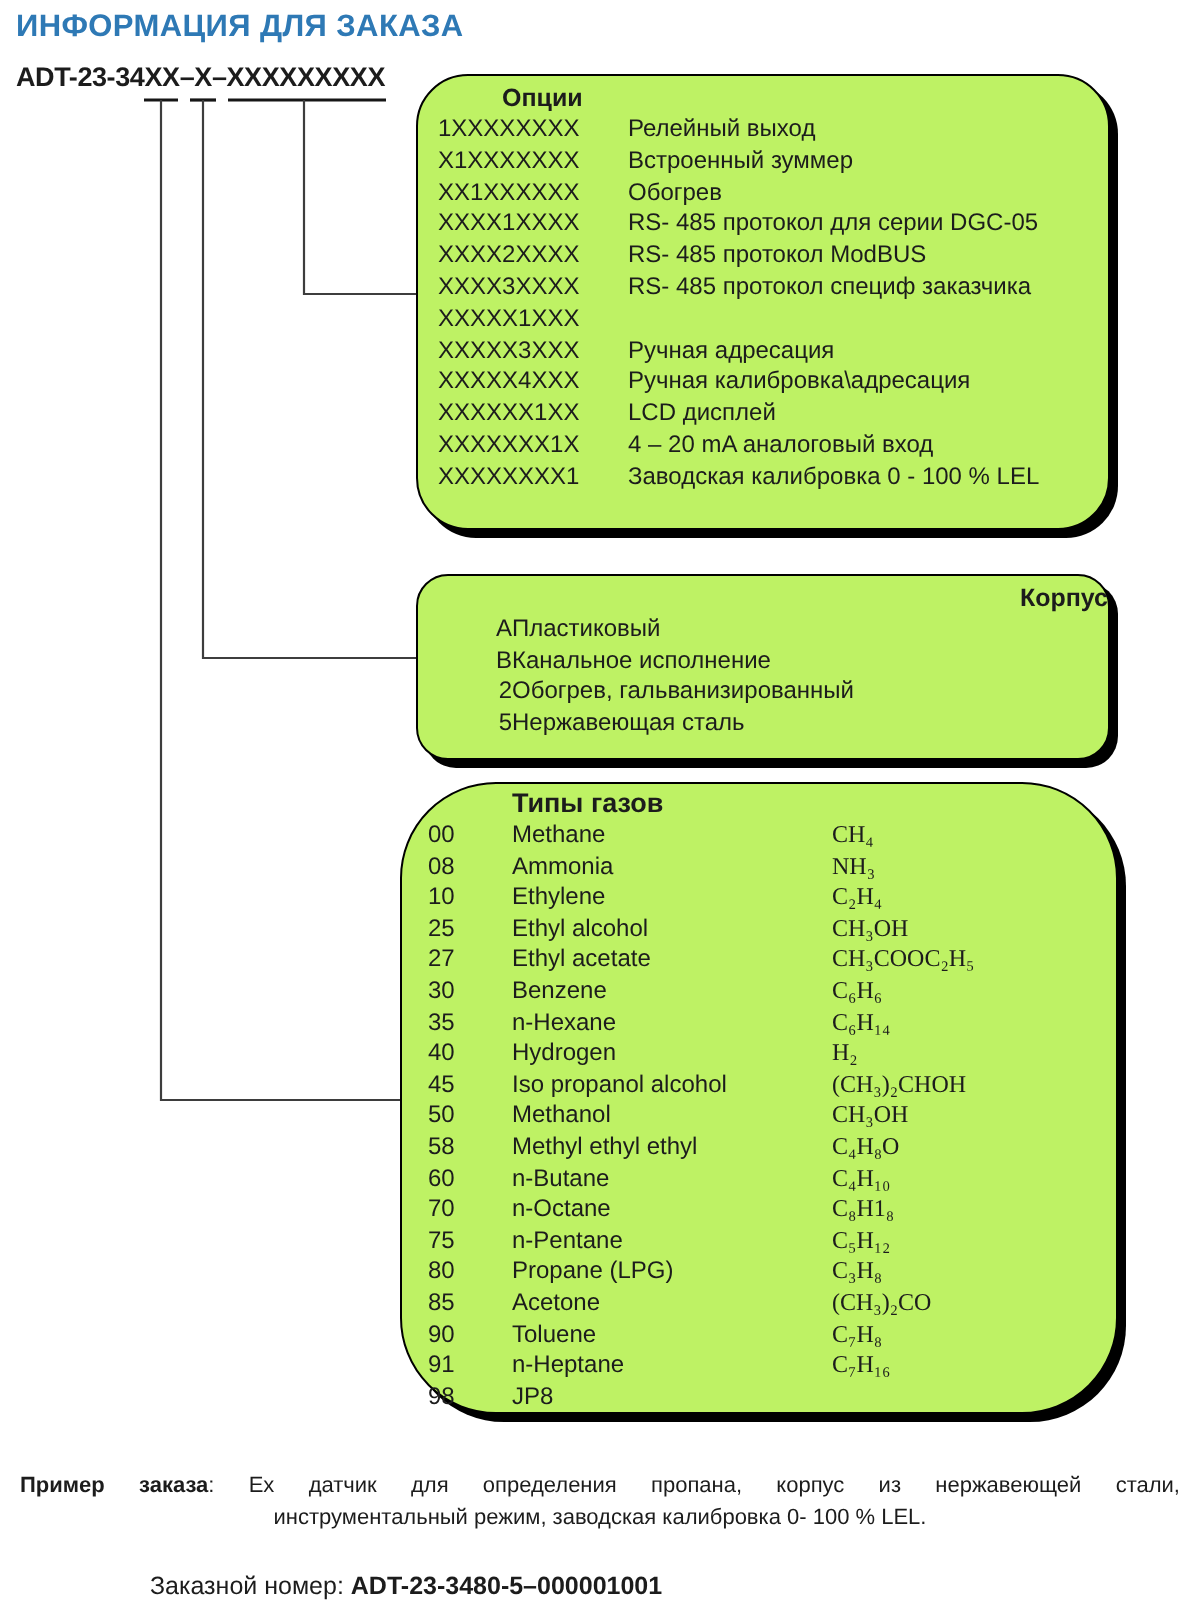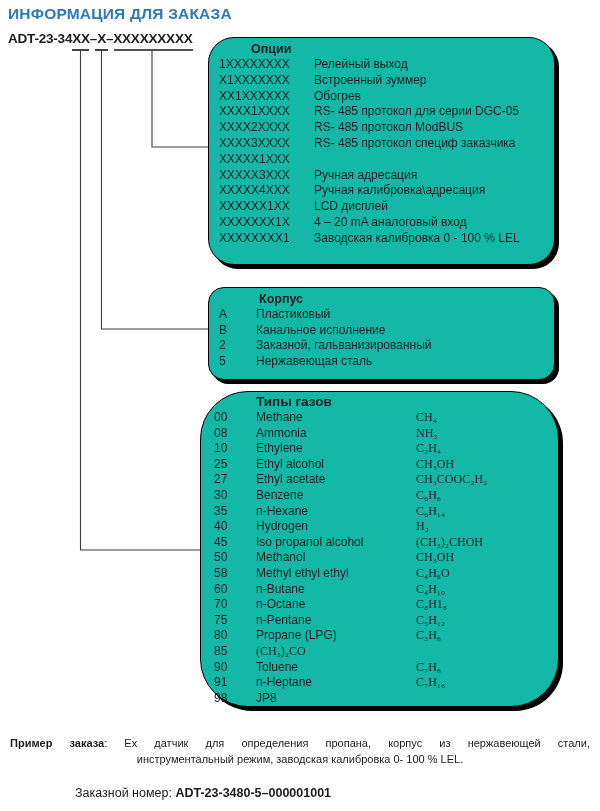--- a/index.html
+++ b/index.html
@@ -15,25 +15,25 @@
   }
   .part-number{
     position:absolute;left:8px;top:31px;
     font-size:13.5px;font-weight:700;letter-spacing:-.2px;white-space:nowrap;
   }
   svg.connectors{position:absolute;left:0;top:0;}
   .conn{stroke:var(--line,#3d3d3d);stroke-width:1.1;fill:none;}
   .under{stroke:#161616;stroke-width:1.6;fill:none;}
 
   .box{
-    position:absolute;background:#14b8a6;border:1.5px solid #000;
+    position:absolute;background:#bef264;border:1.5px solid #000;
     box-shadow:4px 4px 0 0 #000;box-sizing:border-box;
   }
   .box-opts {left:208px;top:37px;width:347px;height:228px;border-radius:26px;}
-  .box-house{left:208px;top:287px;width:347px;height:93px;border-radius:16px;}
+  .box-house{left:208px;top:287px;width:347px;height:93px;border-radius:16px;text-align:right;}
   .box-gas  {left:200px;top:391px;width:359px;height:316px;border-radius:48px;}
 
   .hdr{font-weight:700;font-size:12.5px;line-height:14px;}
   .box-opts .hdr{margin:4px 0 1px 42px;}
   .box-house .hdr{margin:4px 0 1px 50px;}
   .box-gas .hdr{
     margin:3px 0 1px 55px;
     font-family:Liberation Sans, sans-serif;font-size:13.5px;
   }
   .row{display:flex;font-size:12px;white-space:nowrap;}
@@ -151,21 +151,21 @@
         <span class="lbl">Пластиковый</span>
       </div>
 
       <div class="row">
         <span class="code">B</span>
         <span class="lbl">Канальное исполнение</span>
       </div>
 
       <div class="row">
         <span class="code">2</span>
-        <span class="lbl">Заказной, гальванизированный</span>
+        <span class="lbl">Обогрев, гальванизированный</span>
       </div>
 
       <div class="row">
         <span class="code">5</span>
         <span class="lbl">Нержавеющая сталь</span>
       </div>
     </div>
 </div>
 
 <div class="box box-gas">
@@ -257,20 +257,21 @@
       </div>
 
       <div class="row">
         <span class="code">80</span>
         <span class="gname">Propane (LPG)</span>
         <span class="formula">C₃H₈</span>
       </div>
 
       <div class="row">
         <span class="code">85</span>
+        <span class="gname">Acetone</span>
         <span class="formula">(CH₃)₂CO</span>
       </div>
 
       <div class="row">
         <span class="code">90</span>
         <span class="gname">Toluene</span>
         <span class="formula">C₇H₈</span>
       </div>
 
       <div class="row">

